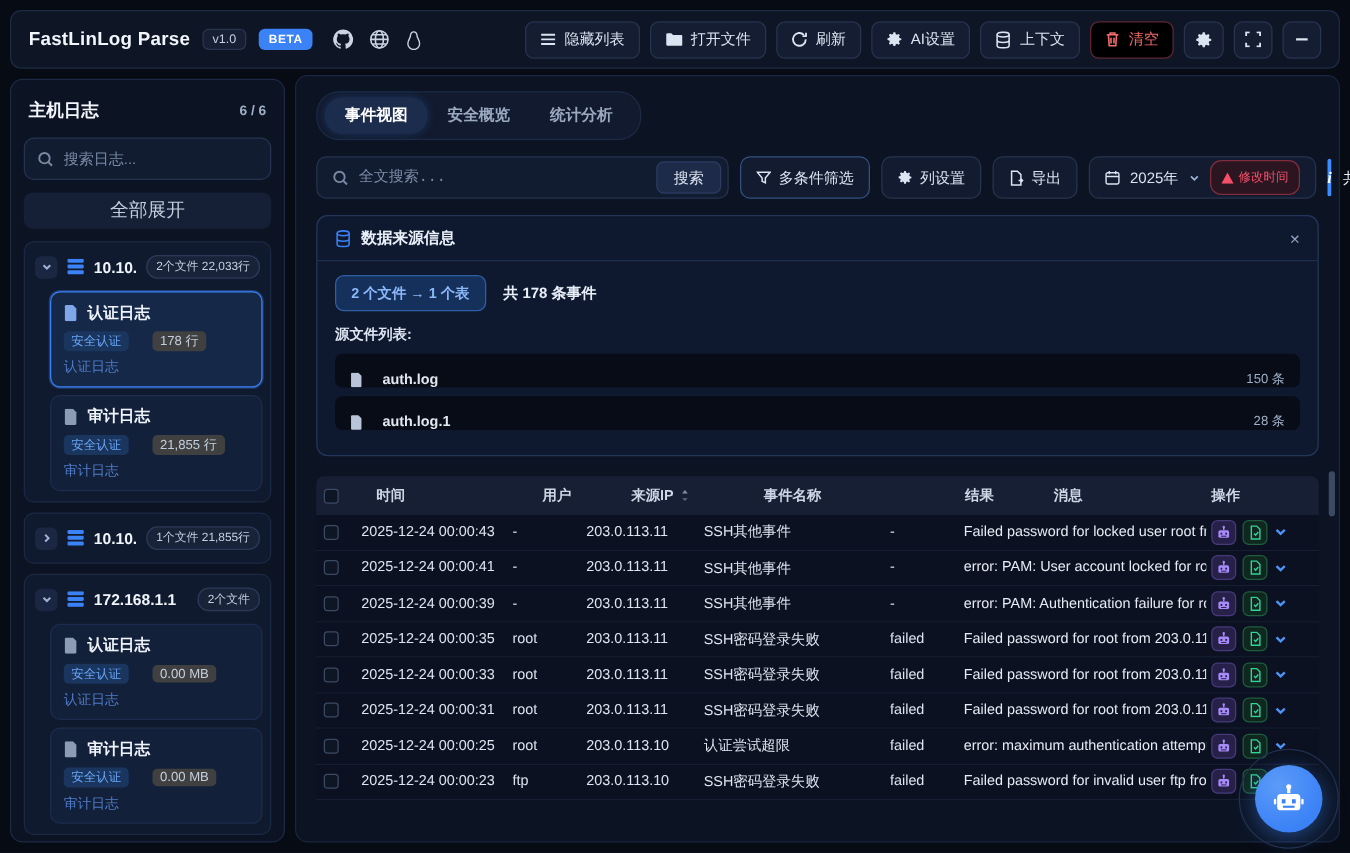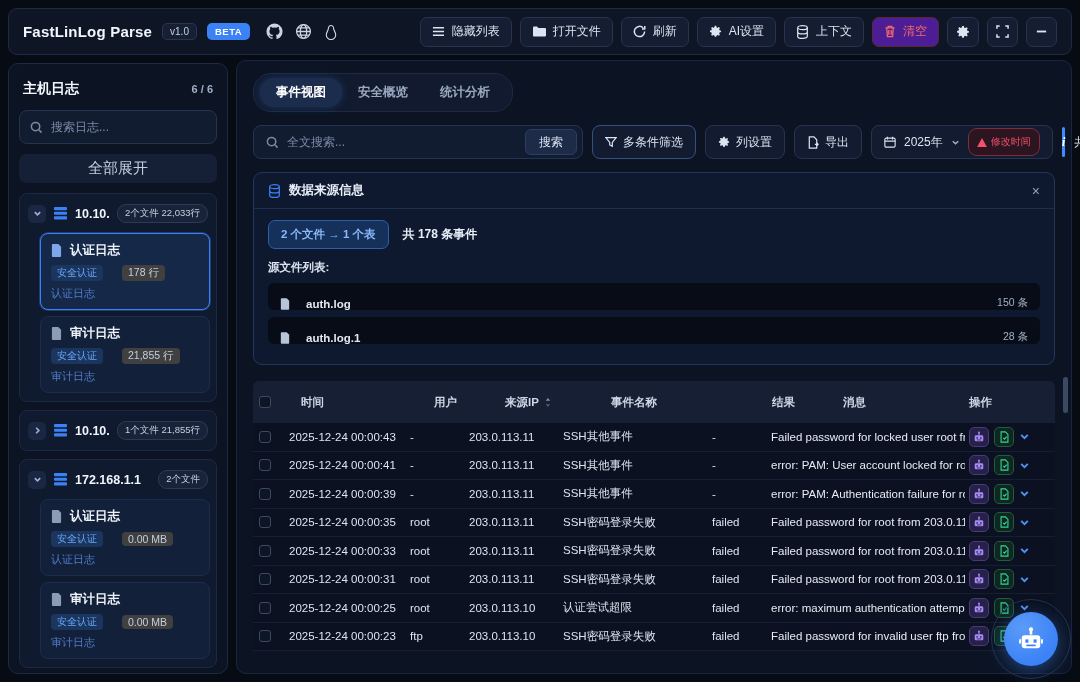--- a/index.html
+++ b/index.html
@@ -28,21 +28,21 @@
     background:#3b82f6; color:#fff; font-size:9.5px; font-weight:bold;
     padding:3px 8px; border-radius:5px; letter-spacing:.5px;
   }
   .tb-icons { display:flex; align-items:center; gap:12px; margin-left:6px; color:#cbd5e1; }
   .topbar-right { display:flex; align-items:center; gap:8px; }
   .tb-btn {
     display:flex; align-items:center; gap:7px; height:30px; padding:0 11px;
     background:#141d31; border:1px solid #27344f; border-radius:7px;
     color:#dbe4f1; font-size:12px; cursor:pointer;
   }
-  .tb-btn.danger { border-color:#5c2733; background:#4c1d95; color:#f26a6a; }
+  .tb-btn.danger { border-color:#5c2733; background:#000000; color:#f26a6a; }
   .tb-btn.icon-only { padding:0 8px; }
 
   
   .sidebar {
     position:absolute; left:8px; top:63px; width:220px; bottom:8px;
     background:#0c1322; border:1px solid #1d2a44; border-radius:10px;
     padding:12px 10px; overflow:hidden;
   }
   .main {
     position:absolute; left:236px; top:60px; right:8px; bottom:8px;
@@ -96,21 +96,21 @@
     display:inline-flex; align-items:center; gap:0; background:#111a2e;
     border:1px solid #1d2a44; border-radius:18px; padding:4px 6px; margin-bottom:13px;
   }
   .tab { padding:6px 16px; border-radius:14px; color:#9aa8c0; font-size:12.5px; font-weight:bold; cursor:pointer; }
   .tab.active { background:#1c2c4d; color:#fff; box-shadow:0 0 8px rgba(59,130,246,.25); }
 
   
   .toolbar { display:flex; align-items:center; gap:9px; margin-bottom:13px; }
   .search-wrap {
     flex:0 0 330px; display:flex; align-items:center; gap:8px; height:34px;
-    background:#121c31; border:1px solid #243350; border-radius:8px; padding:0 5px 0 12px; color:#7a8aa5;
+    background:#121c31; border:1px solid #243350; border-radius:8px; padding:0 5px 0 12px; color:#7a8aa5;font-family:Liberation Mono, monospace;
   }
   .search-wrap input { flex:1; background:transparent; border:none; outline:none; color:#c9d4e6; font-size:12px; font-family:inherit; }
   .search-wrap input::placeholder { color:#7a8aa5; }
   .btn-search {
     height:26px; padding:0 13px; background:#1d2b49; border:1px solid #2c3d63;
     border-radius:6px; color:#dbe4f1; font-size:12px; cursor:pointer; font-family:inherit;
   }
   .t-btn {
     display:flex; align-items:center; gap:6px; height:34px; padding:0 12px;
     background:#121b2f; border:1px solid #27344f; border-radius:8px;
@@ -157,21 +157,21 @@
   }
   .ds-file .fname { flex:1; color:#e2e8f0; font-size:11.5px; font-weight:bold; }
   .ds-file .fcount { color:#9fb0c7; font-size:10.5px; }
 
   
   .grid-row {
     display:grid; grid-template-columns:26px 117px 55px 90px 145px 55px 1fr 80px;
     align-items:center; column-gap:4px; padding:0 6px;
   }
   .tbl-head {
-    background:#161f33; border-radius:6px 6px 0 0; height:42px;
+    background:#161f33; border-radius:6px 6px 0 0; height:31px;
     color:#cdd7e6; font-weight:bold; font-size:11.5px;gap:16px;
   }
   .th { display:flex; align-items:center; gap:4px; }
   .tbl-row { height:28.5px; border-bottom:1px solid #161f31; background:#0b1120; font-size:11.5px; color:#dde4ef; }
   .cell { white-space:nowrap; overflow:hidden; text-overflow:clip; }
   .cell.msg { color:#e6ebf4; }
   .checkbox { width:12px; height:12px; border:1px solid #3b4a63; border-radius:3px; background:#0e1626; cursor:pointer; }
   .actions { display:flex; align-items:center; gap:5px; }
   .act-chip {
     width:20px; height:20px; border-radius:5px; display:flex; align-items:center; justify-content:center; cursor:pointer;

